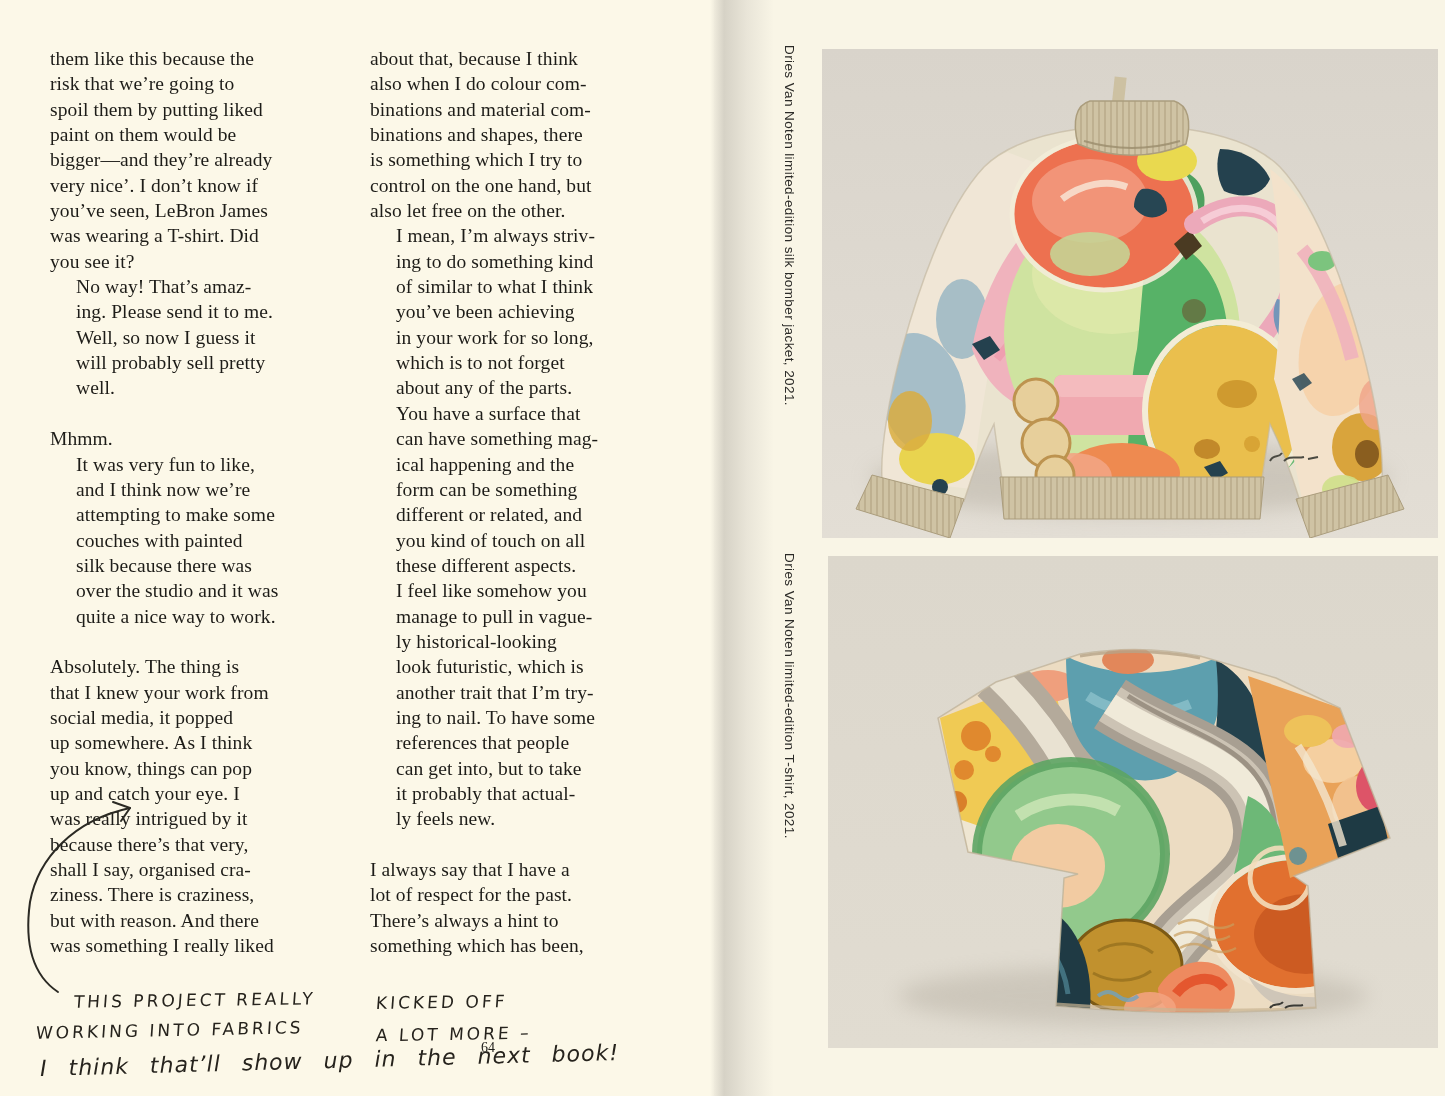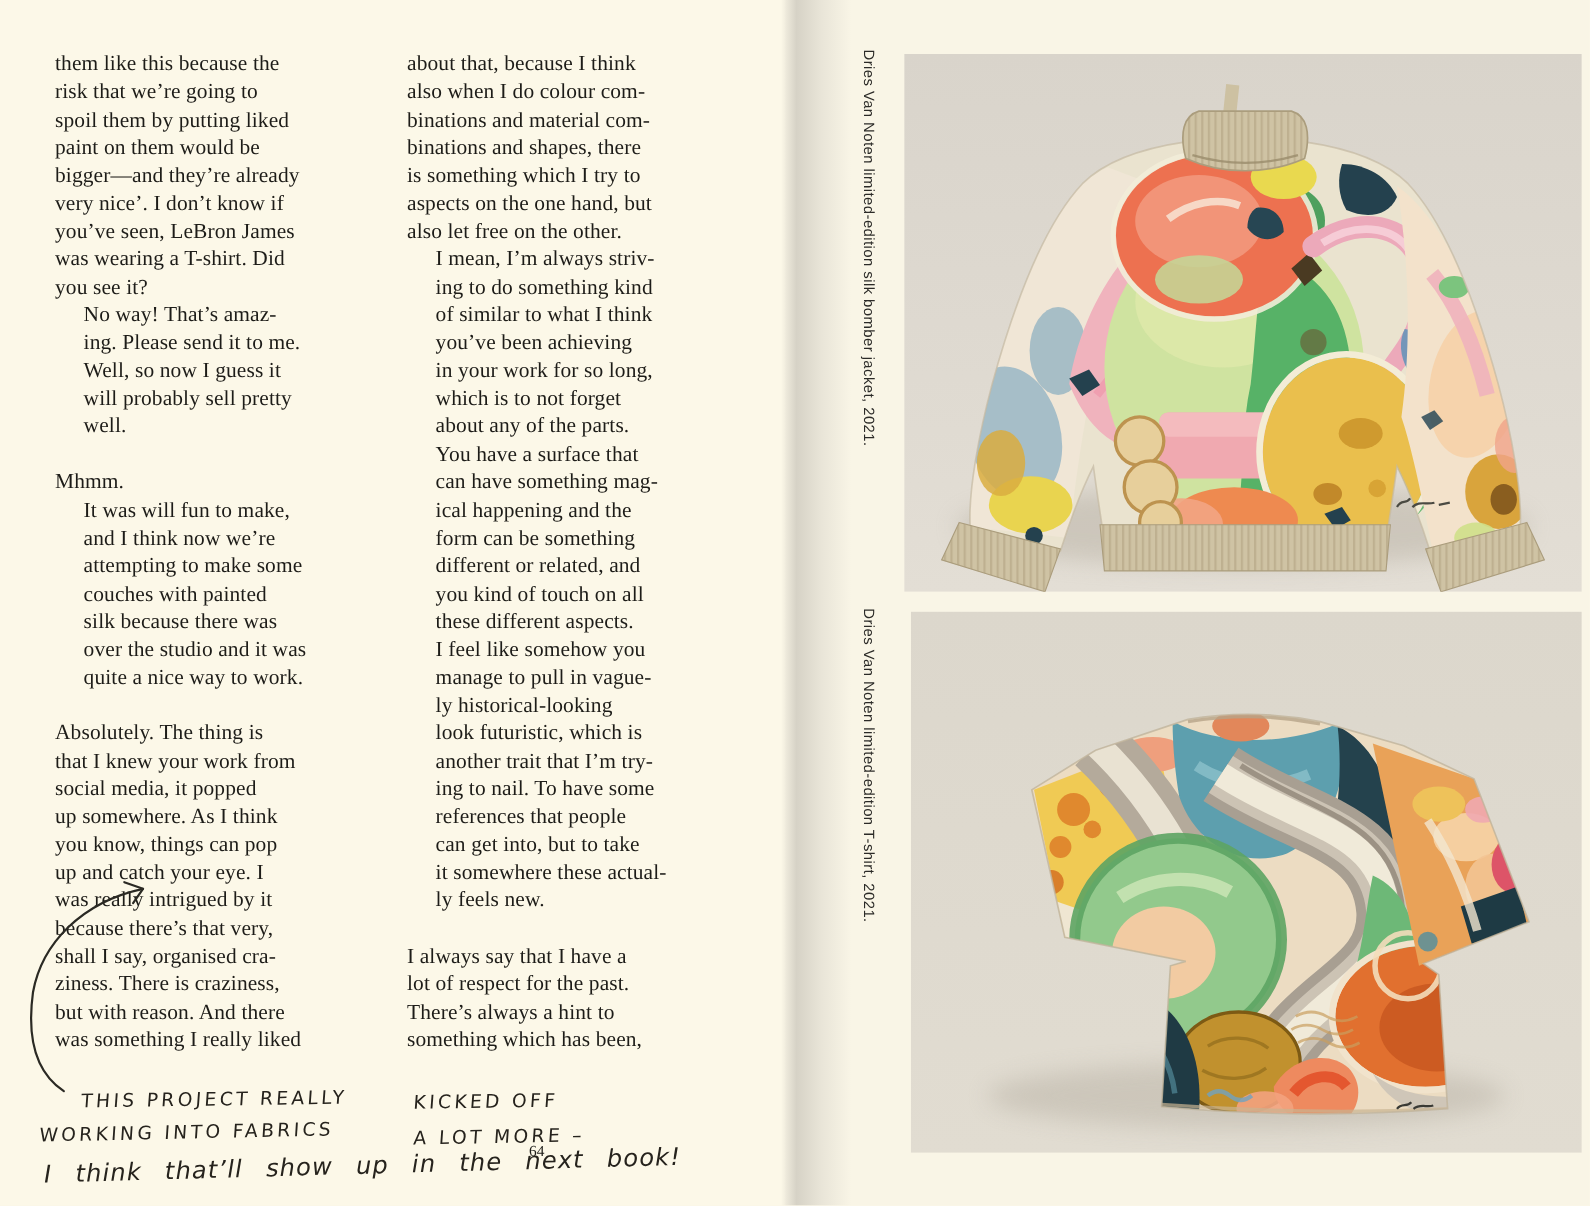--- a/index.html
+++ b/index.html
@@ -44,21 +44,21 @@
       <div class="line">you’ve seen, LeBron James</div>
       <div class="line">was wearing a T-shirt. Did</div>
       <div class="line">you see it?</div>
       <div class="line indent">No way! That’s amaz-</div>
       <div class="line indent">ing. Please send it to me.</div>
       <div class="line indent">Well, so now I guess it</div>
       <div class="line indent">will probably sell pretty</div>
       <div class="line indent">well.</div>
       <div class="line">&nbsp;</div>
       <div class="line">Mhmm.</div>
-      <div class="line indent">It was will fun to make,</div>
+      <div class="line indent">It was very fun to like,</div>
       <div class="line indent">and I think now we’re</div>
       <div class="line indent">attempting to make some</div>
       <div class="line indent">couches with painted</div>
       <div class="line indent">silk because there was</div>
       <div class="line indent">over the studio and it was</div>
       <div class="line indent">quite a nice way to work.</div>
       <div class="line">&nbsp;</div>
       <div class="line">Absolutely. The thing is</div>
       <div class="line">that I knew your work from</div>
       <div class="line">social media, it popped</div>
@@ -71,21 +71,21 @@
       <div class="line">ziness. There is craziness,</div>
       <div class="line">but with reason. And there</div>
       <div class="line">was something I really liked</div>
     </div>
   <div class="column col-2">
       <div class="line">about that, because I think</div>
       <div class="line">also when I do colour com-</div>
       <div class="line">binations and material com-</div>
       <div class="line">binations and shapes, there</div>
       <div class="line">is something which I try to</div>
-      <div class="line">aspects on the one hand, but</div>
+      <div class="line">control on the one hand, but</div>
       <div class="line">also let free on the other.</div>
       <div class="line indent">I mean, I’m always striv-</div>
       <div class="line indent">ing to do something kind</div>
       <div class="line indent">of similar to what I think</div>
       <div class="line indent">you’ve been achieving</div>
       <div class="line indent">in your work for so long,</div>
       <div class="line indent">which is to not forget</div>
       <div class="line indent">about any of the parts.</div>
       <div class="line indent">You have a surface that</div>
       <div class="line indent">can have something mag-</div>
@@ -95,21 +95,21 @@
       <div class="line indent">you kind of touch on all</div>
       <div class="line indent">these different aspects.</div>
       <div class="line indent">I feel like somehow you</div>
       <div class="line indent">manage to pull in vague-</div>
       <div class="line indent">ly historical-looking</div>
       <div class="line indent">look futuristic, which is</div>
       <div class="line indent">another trait that I’m try-</div>
       <div class="line indent">ing to nail. To have some</div>
       <div class="line indent">references that people</div>
       <div class="line indent">can get into, but to take</div>
-      <div class="line indent">it somewhere these actual-</div>
+      <div class="line indent">it probably that actual-</div>
       <div class="line indent">ly feels new.</div>
       <div class="line">&nbsp;</div>
       <div class="line">I always say that I have a</div>
       <div class="line">lot of respect for the past.</div>
       <div class="line">There’s always a hint to</div>
       <div class="line">something which has been,</div>
     </div>
 
   <svg class="bracket" width="140" height="206" viewBox="0 0 140 206">
     <path d="M126 12 C70 24, 34 62, 26 106 C20 150, 30 180, 54 196" fill="none" stroke="#2b2a24" stroke-width="2" stroke-linecap="round"></path>

